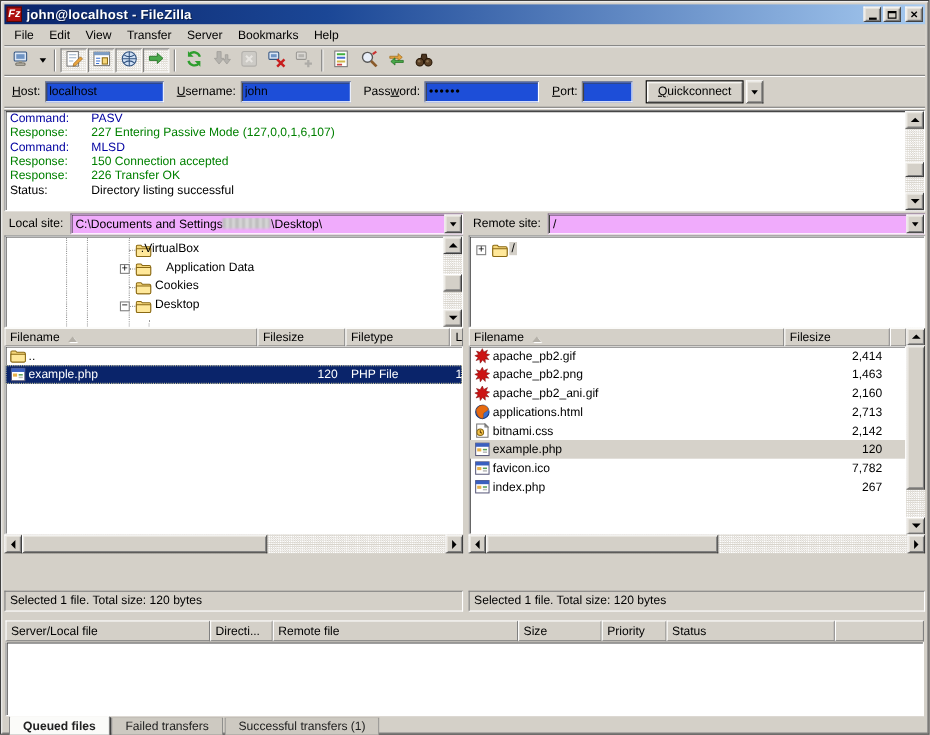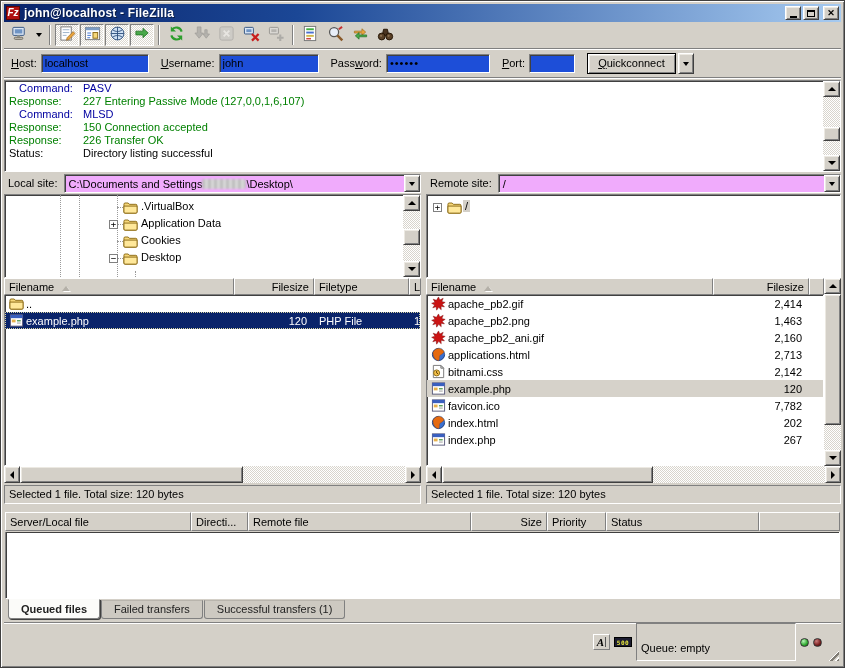--- a/index.html
+++ b/index.html
@@ -56,21 +56,21 @@
   .qc-dd{ width:16px; height:21px; background:#d4d0c8; border:1px solid; border-color:#fff #404040 #404040 #fff;
     box-shadow: inset 1px 1px 0 #ece9e2, inset -1px -1px 0 #808080; margin-left:2px;
     display:flex; align-items:center; justify-content:center; }
 
   
   .log{ height:92px; margin:2px 0 0 0; background:#fff; border:1px solid; border-color:#808080 #fff #fff #808080;
     box-shadow:inset 1px 1px 0 #404040; display:flex; }
   .log-lines{ flex:1; overflow:hidden; padding:1px 0 0 4px; }
   .log-line{ display:flex; line-height:13px; white-space:nowrap; }
   .log-label{ width:74px; flex:none; }
-  .k-command{ color:#0000a0;text-align:center; } .k-response{ color:#008000; } .k-status{ color:#000; }
+  .k-command{ color:#0000a0; } .k-response{ color:#008000; } .k-status{ color:#000; }
 
   
   .vscroll{ width:17px; flex:none; display:flex; flex-direction:column;
     background-image:conic-gradient(#fff 25%, #d8d4cc 0 50%, #fff 0 75%, #d8d4cc 0); background-size:2px 2px; position:relative; }
   .hscroll{ height:17px; flex:none; display:flex;
     background-image:conic-gradient(#fff 25%, #d8d4cc 0 50%, #fff 0 75%, #d8d4cc 0); background-size:2px 2px; position:relative; }
   .sb-btn{ width:17px; height:16px; flex:none; background:#d4d0c8; border:1px solid; border-color:#fff #404040 #404040 #fff;
     box-shadow: inset 1px 1px 0 #ece9e2, inset -1px -1px 0 #808080; display:flex; align-items:center; justify-content:center; }
   .hscroll .sb-btn{ width:16px; height:17px; }
   .sb-thumb{ position:absolute; background:#d4d0c8; border:1px solid; border-color:#fff #404040 #404040 #fff;
@@ -109,35 +109,35 @@
 
   .f-ico{ width:15px; height:15px; display:inline-flex; flex:none; }
   .f-ico svg{ width:15px; height:15px; }
 
   
   .panes-files{ height:205px; }
   .fl-col{ display:flex; flex-direction:column; flex:1; overflow:hidden; }
   .hdr{ height:17px; display:flex; flex:none; }
   .hdr-cell{ background:#d4d0c8; border:1px solid; border-color:#fff #808080 #808080 #fff;
     padding:1px 4px; white-space:nowrap; overflow:hidden; display:flex; align-items:center; }
-  .hdr-cell.num{ justify-content:flex-end; }
+  .hdr-cell.num{ justify-content:flex-start; }
   .sort-arrow{ width:0; height:0; border:4px solid transparent; border-bottom:5px solid #b4b0a8; margin-left:8px;
     filter:drop-shadow(1px 1px 0 #fff); }
   .list{ flex:1; background:#fff; border:1px solid; border-color:#808080 #fff #fff #808080;
     box-shadow:inset 1px 1px 0 #404040; border-top:none; overflow:hidden; }
   .row{ height:17px; display:flex; align-items:center; white-space:nowrap; }
   .row .cell{ overflow:hidden; padding:0 4px; display:flex; align-items:center; gap:2px; }
   .row .num{ justify-content:flex-end; padding-right:8px; }
   .row.sel-act{ background:#0a246a; color:#fff; outline:1px dotted #d8d4a0; outline-offset:-1px; }
   .row.sel-inact{ background:#d6d2ca; }
   .lc-name{ width:230px; flex:none; } .lc-size{ width:80px; flex:none; } .lc-type{ width:95px; flex:none; } .lc-mod{ flex:1; }
   .rc-name{ width:287px; flex:none; } .rc-size{ width:96px; flex:none; } .rc-fill{ flex:1; }
 
   
-  .status-row{ height:23px; display:flex; padding-top:2px; }
+  .status-row{ height:23px; display:flex; padding-top:2px;margin-top:32px; }
   .status-cell{ border:1px solid; border-color:#808080 #fff #fff #808080; padding:2px 4px; height:19px;
     white-space:nowrap; overflow:hidden; }
 
   
   .q-split{ height:6px; }
   .q-hdr{ height:20px; display:flex; padding:0 1px; }
   .q-hdr .hdr-cell{ height:19px; }
   .qc0{ width:186px; flex:none; } .qc1{ width:57px; flex:none; } .qc2{ width:223px; flex:none; }
   .qc3{ width:76px; flex:none; } .qc4{ width:59px; flex:none; } .qc5{ width:153px; flex:none; } .qc6{ flex:1; }
   .q-body{ height:67px; margin:0 1px; background:#fff; border:1px solid; border-color:#808080 #fff #fff #808080;
@@ -182,20 +182,29 @@
         </span>
       <span class="wbtn">
           <i class="g-max"></i>
         </span>
       <span class="wbtn close">
           <span class="g-x">✕</span>
         </span>
     </span>
   </div>
 
+  <div class="menubar" id="menubar">
+      <span class="menu-item">File</span>
+      <span class="menu-item">Edit</span>
+      <span class="menu-item">View</span>
+      <span class="menu-item">Transfer</span>
+      <span class="menu-item">Server</span>
+      <span class="menu-item">Bookmarks</span>
+      <span class="menu-item">Help</span>
+    </div>
 
   <div class="toolbar" id="toolbar">
       <button class="tb">
         <span><svg viewBox="0 0 18 18">
             <rect x="2" y="2.5" width="12" height="8.5" rx="1" fill="#dbe6f5" stroke="#31527f"></rect>
             <rect x="4" y="4.5" width="8" height="4.5" fill="#6f94c4"></rect>
             <rect x="6.5" y="11" width="3" height="2" fill="#9a9a8e"></rect>
             <rect x="3.5" y="13" width="9" height="2.2" rx="1" fill="#c4c0b4" stroke="#6e6a60"></rect>
           </svg></span>
       </button>
@@ -370,32 +379,32 @@
             <div class="vline" style="left: 74px;"></div>
             <div class="vline" style="left: 112px;"></div>
             <div class="trow">
               <span class="conn"></span>
               <span class="f-ico" style="left: 118px;">
                 <svg viewBox="0 0 16 16">
                   <path d="M1 4.5c0-.8.4-1.3 1.2-1.3h3.3l1.3 1.4h6.9c.8 0 1.2.5 1.2 1.2v7c0 .8-.4 1.2-1.2 1.2H2.2C1.4 14 1 13.6 1 12.8z" fill="#f6d77a" stroke="#8a6914"></path>
                   <path d="M1 6.5h14v6.3c0 .8-.4 1.2-1.2 1.2H2.2C1.4 14 1 13.6 1 12.8z" fill="#ffe89a" stroke="#8a6914"></path>
                 </svg>
               </span>
-              <span class="t-label" style="left: 134px;">.VirtualBox</span>
+              <span class="t-label" style="left: 121px;">.VirtualBox</span>
             </div>
             <div class="trow">
               <span class="conn"></span>
               <span class="expander" style="left: 104px;">+</span>
               <span class="f-ico" style="left: 118px;">
                 <svg viewBox="0 0 16 16">
                   <path d="M1 4.5c0-.8.4-1.3 1.2-1.3h3.3l1.3 1.4h6.9c.8 0 1.2.5 1.2 1.2v7c0 .8-.4 1.2-1.2 1.2H2.2C1.4 14 1 13.6 1 12.8z" fill="#f6d77a" stroke="#8a6914"></path>
                   <path d="M1 6.5h14v6.3c0 .8-.4 1.2-1.2 1.2H2.2C1.4 14 1 13.6 1 12.8z" fill="#ffe89a" stroke="#8a6914"></path>
                 </svg>
               </span>
-              <span class="t-label" style="left: 134px;">Application Data</span>
+              <span class="t-label" style="left: 144px;">Application Data</span>
             </div>
             <div class="trow">
               <span class="conn"></span>
               <span class="f-ico" style="left: 118px;">
                 <svg viewBox="0 0 16 16">
                   <path d="M1 4.5c0-.8.4-1.3 1.2-1.3h3.3l1.3 1.4h6.9c.8 0 1.2.5 1.2 1.2v7c0 .8-.4 1.2-1.2 1.2H2.2C1.4 14 1 13.6 1 12.8z" fill="#f6d77a" stroke="#8a6914"></path>
                   <path d="M1 6.5h14v6.3c0 .8-.4 1.2-1.2 1.2H2.2C1.4 14 1 13.6 1 12.8z" fill="#ffe89a" stroke="#8a6914"></path>
                 </svg>
               </span>
               <span class="t-label" style="left: 134px;">Cookies</span>
@@ -629,34 +638,20 @@
                   </span>
                   <span>favicon.ico</span>
                 </span>
                 <span class="cell rc-size num">7,782</span>
                 <span class="cell rc-fill"></span>
               </div>
               <div class="row">
                 <span class="cell rc-name">
                   <span class="f-ico">
                     <svg viewBox="0 0 16 16">
-                      <circle cx="8" cy="8" r="6.5" fill="#3a6fd0" stroke="#1a3a7a"></circle>
-                      <path d="M8 1.5a6.5 6.5 0 0 1 6.3 8 7 7 0 0 0-5-9z" fill="#9ac0ef"></path>
-                      <path d="M2.2 5.5C3.5 3 6 1.5 8 1.5c3 0 5 1.6 5.8 3.6-1.2 3-3.6 2.4-4.6 4.4-.8 1.6.6 3.4-1.2 4.9C5 14 2 11 2.2 5.5z" fill="#e66a10" stroke="#9a4205" stroke-width=".4"></path>
-                    </svg>
-                  </span>
-                  <span>index.html</span>
-                </span>
-                <span class="cell rc-size num">202</span>
-                <span class="cell rc-fill"></span>
-              </div>
-              <div class="row">
-                <span class="cell rc-name">
-                  <span class="f-ico">
-                    <svg viewBox="0 0 16 16">
                       <rect x="1.5" y="2" width="13" height="12" fill="#fff" stroke="#5a5a7a"></rect>
                       <rect x="1.5" y="2" width="13" height="3.5" fill="#3a5fbf"></rect>
                       <rect x="3" y="7" width="4" height="3" fill="#e8b14a"></rect>
                       <rect x="8.5" y="7.5" width="4" height="1.5" fill="#5aa05a"></rect>
                       <rect x="8.5" y="10" width="4" height="1.5" fill="#bbb"></rect>
                     </svg>
                   </span>
                   <span>index.php</span>
                 </span>
                 <span class="cell rc-size num">267</span>

